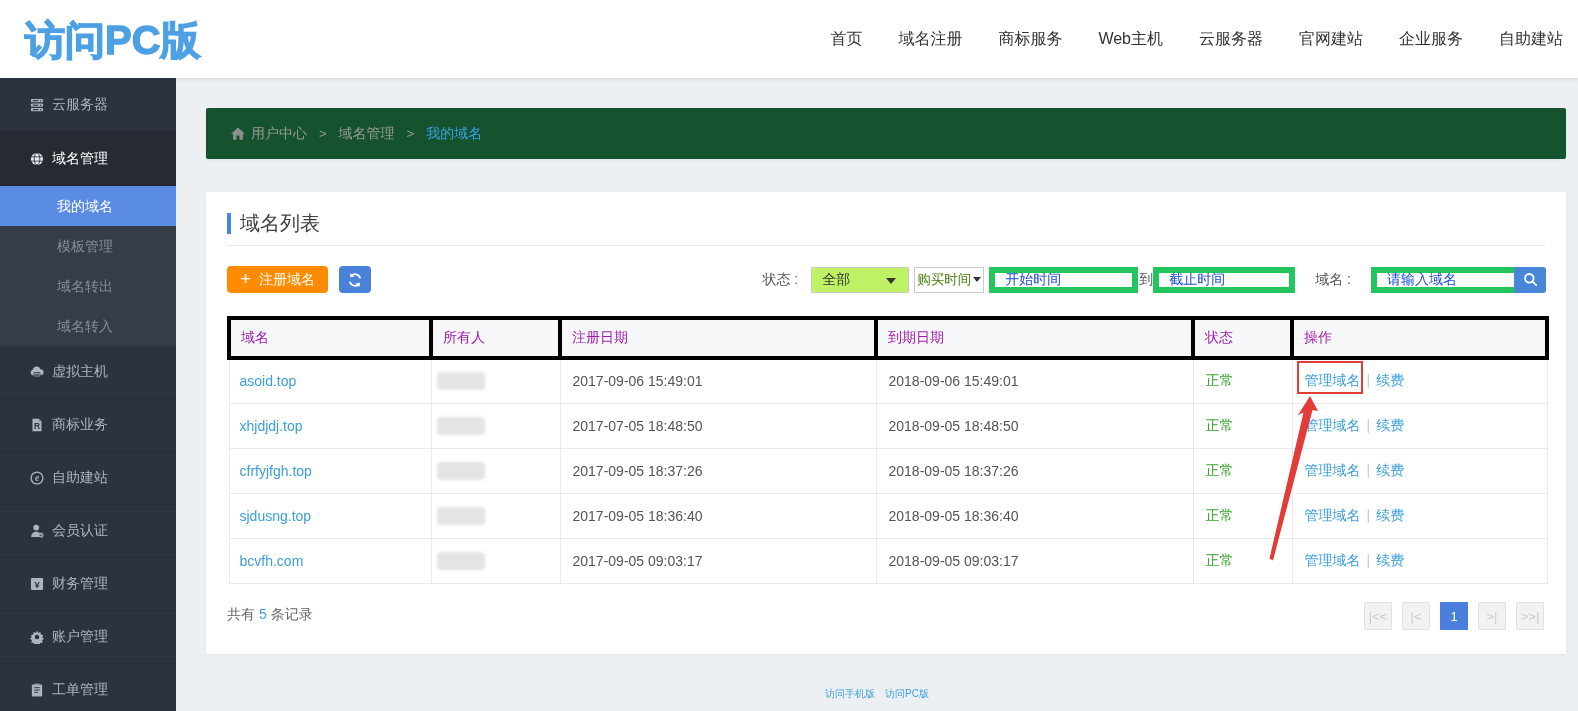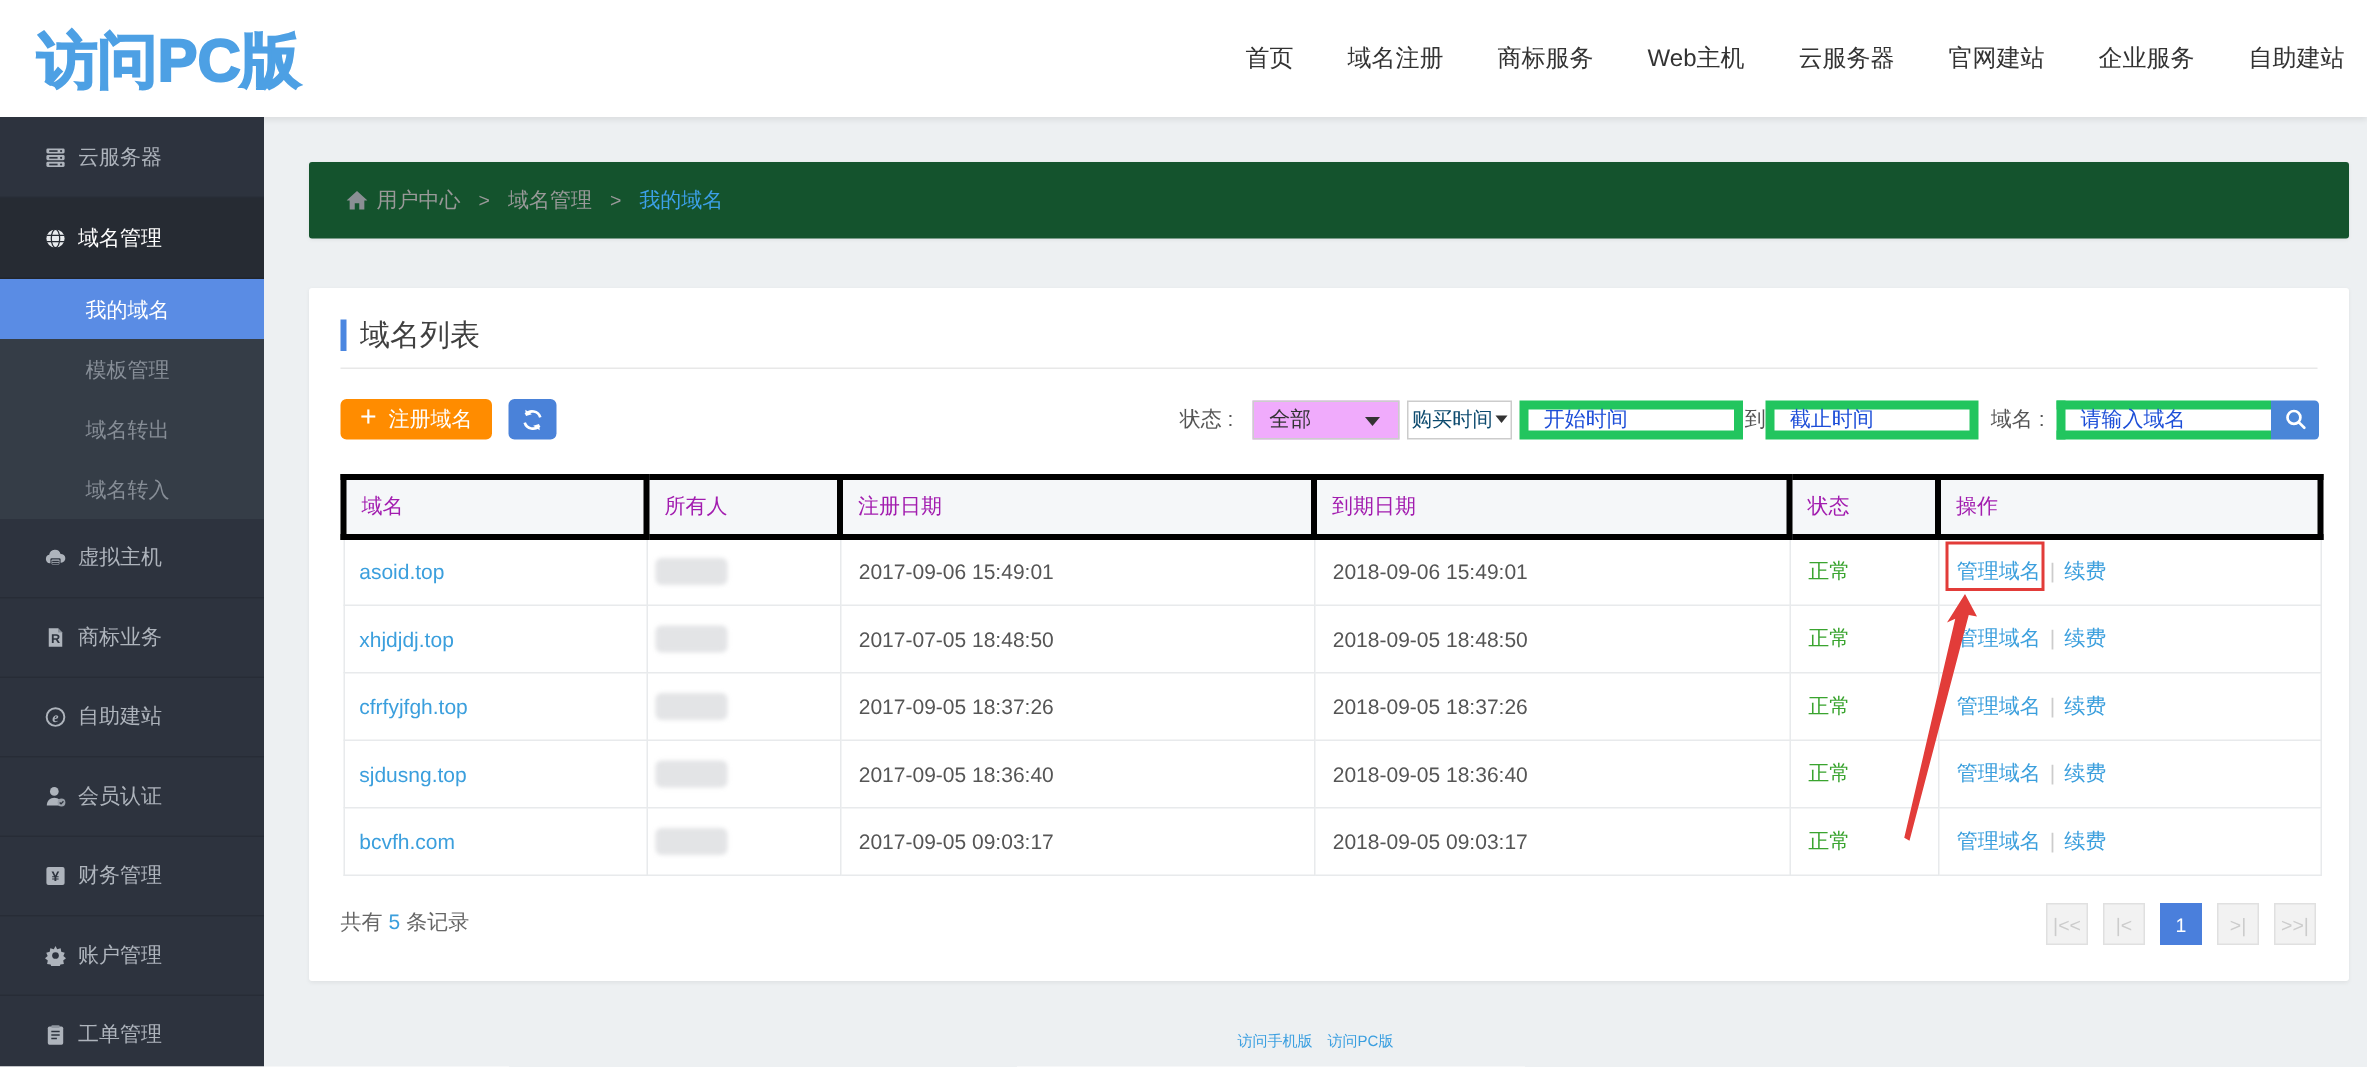--- a/index.html
+++ b/index.html
@@ -34,30 +34,30 @@
 .title .bar { width:4px; height:21px; background:#4a86e0; margin-right:9px; }
 .title .txt { font-size:20px; color:#404040; }
 .hr { position:absolute; left:21px; top:53px; width:1318px; height:1px; background:#e8e8e8; }
 
 .btn-orange { position:absolute; left:21px; top:74px; width:101px; height:27px; background:#ff8c00; border-radius:4px; color:#fff; font-size:14px; display:flex; align-items:center; justify-content:center; }
 .btn-orange .plus { font-size:19px; font-weight:400; margin-right:8px; margin-top:-2px; }
 .btn-refresh { position:absolute; left:133px; top:74px; width:32px; height:27px; background:#4a82d9; border-radius:4px; display:flex; align-items:center; justify-content:center; }
 
 .filters { position:absolute; right:20px; top:74px; height:27px; display:flex; align-items:center; font-size:14px; color:#555; }
 .filters .lbl { margin-right:13px; }
-.sel1 { width:98px; height:26px; border:1px solid #ccc; background:#f0abfc; display:flex; align-items:center; padding:0 10px; color:#333; position:relative; margin-right:5px; }
+.sel1 { width:98px; height:26px; border:1px solid #ccc; background:#bef264; display:flex; align-items:center; padding:0 10px; color:#333; position:relative; margin-right:5px; }
 .sel1 .tri { position:absolute; right:12px; top:10px; width:0; height:0; border-left:5px solid transparent; border-right:5px solid transparent; border-top:6px solid #333; }
-.sel2 { width:70px; height:26px; border:1px solid #ccc; background:#fff; display:flex; align-items:center; padding:0 2px; color:#0c4a6e; margin-right:5px; white-space:nowrap; font-size:13.5px; }
+.sel2 { width:70px; height:26px; border:1px solid #ccc; background:#fff; display:flex; align-items:center; padding:0 2px; color:#4d7c0f; margin-right:5px; white-space:nowrap; font-size:13.5px; }
 .sel2 .tri { margin-left:2px; width:0; height:0; border-left:4px solid transparent; border-right:4px solid transparent; border-top:5px solid #333; flex:none; }
 .inp { height:26px; border:6px solid #22c55e; background:#fff; display:flex; align-items:center; padding:0 10px; color:#1d4ed8; }
 .inp.w1 { width:149px; }
 .inp.w2 { width:142px; }
 .inp.w3 { width:143px; border-right:none; }
 .to { margin:0 0 0 1px; color:#555; }
-.lbl2 { margin:0 8px; white-space:pre; }
+.lbl2 { margin:0 20px; white-space:pre; }
 .btn-search { width:32px; height:26px; background:#4a86d8; border-radius:0 3px 3px 0; display:flex; align-items:center; justify-content:center; }
 
 
 .tbl { position:absolute; left:21px; top:124px; width:1318px; border-collapse:collapse; table-layout:fixed; font-size:14px; }
 .tbl th { background:#f5f7f9; border:4px solid #000000; height:40px; text-align:left; padding-left:10px; color:#a21caf; font-weight:normal; }
 .tbl td { border:1px solid #e8eaec; height:45px; padding-left:12px; color:#555; }
 .tbl td:first-child { padding-left:10px; }
 .tbl a { color:#3b9fdd; text-decoration:none; }
 .blob { width:48px; height:18px; background:#e3e4e6; border-radius:4px; filter:blur(1.5px); margin-left:-7px; }
 .tbl td.ok { color:#3aa42f; }

